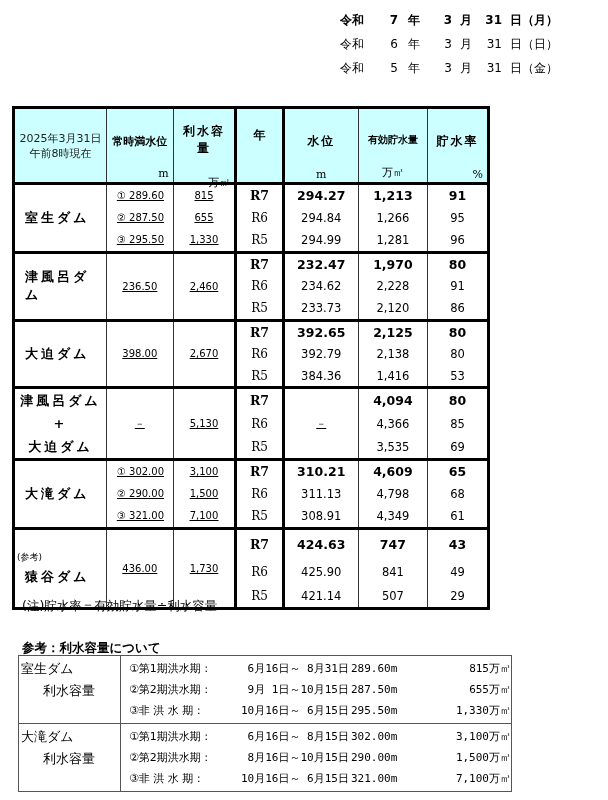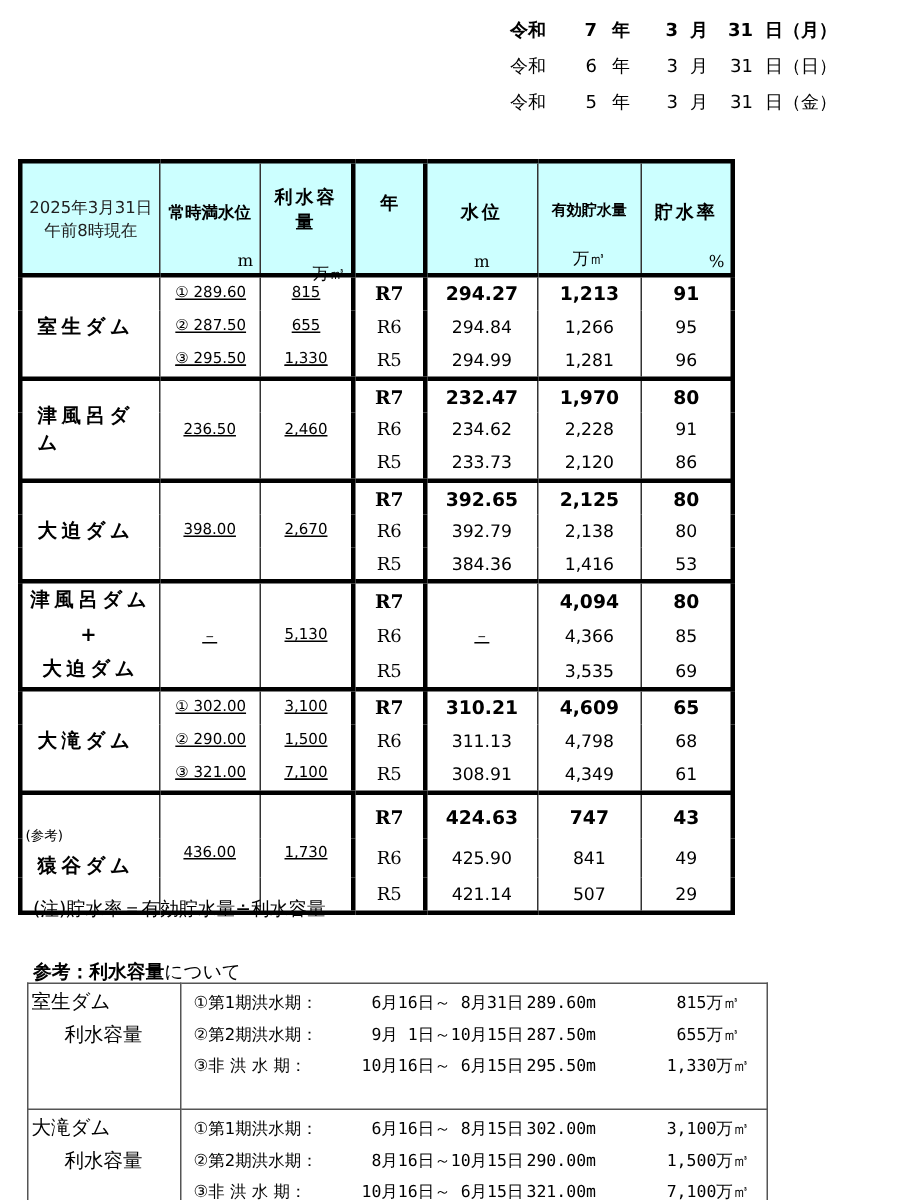--- a/index.html
+++ b/index.html
@@ -33,31 +33,31 @@
   td.num { font-size: 10px; text-decoration: underline; }
   td.yr { font-family: "DejaVu Serif", serif; font-size: 12px; }
   tr.r7 td.yr, tr.r7 td.val { font-weight: bold; font-size: 12.5px; }
   td.nb { border-top: none !important; border-bottom: none !important; }
   .ul { text-decoration: underline; }
   .subline { display: block; text-align: left; height: 22px; line-height: 22px; }
   .subline-c { display: block; text-align: center; height: 22px; line-height: 22px; }
 
   .note { position: absolute; top: 598px; left: 22px; font-size: 12.5px; }
   .ref-title { position: absolute; top: 640px; left: 22px; font-size: 12.5px; font-weight: bold; }
-  .ref-title .norm { font-weight: normal; text-align: right; }
+  .ref-title .norm { font-weight: bold; text-align: right; }
   table.ref { position: absolute; top: 655px; left: 18px; border-collapse: collapse; width: 494px; font-size: 11.5px; }
   table.ref td { border: 1px solid #555; vertical-align: top; }
   table.ref td.rname { width: 102px; padding: 2px 2px; font-size: 13px; line-height: 22px; }
   table.ref td.rname .rsub { display: block; padding-left: 22px; }
-  table.ref td.rbody { padding: 2px 0 18px 8px; font-family: "DejaVu Sans Mono", monospace; font-size: 11px; }
+  table.ref td.rbody { padding: 2px 0 2px 8px; font-family: "DejaVu Sans Mono", monospace; font-size: 11px; }
   .rline { display: flex; height: 21px; align-items: center; white-space: pre; }
   .rl-label { width: 112px; font-family: "DejaVu Sans", sans-serif; }
   .rl-period { width: 110px; }
   .rl-level { width: 82px; }
-  .rl-vol { width: 78px; text-align: center; }
+  .rl-vol { width: 78px; text-align: right; }
 </style>
 </head>
 <body>
 
 <div class="dates">
   <div class="date-row bold">
     <span class="d-era">令和</span>
     <span class="d-y">7</span>
     <span class="d-yk">年</span>
     <span class="d-m">3</span>

